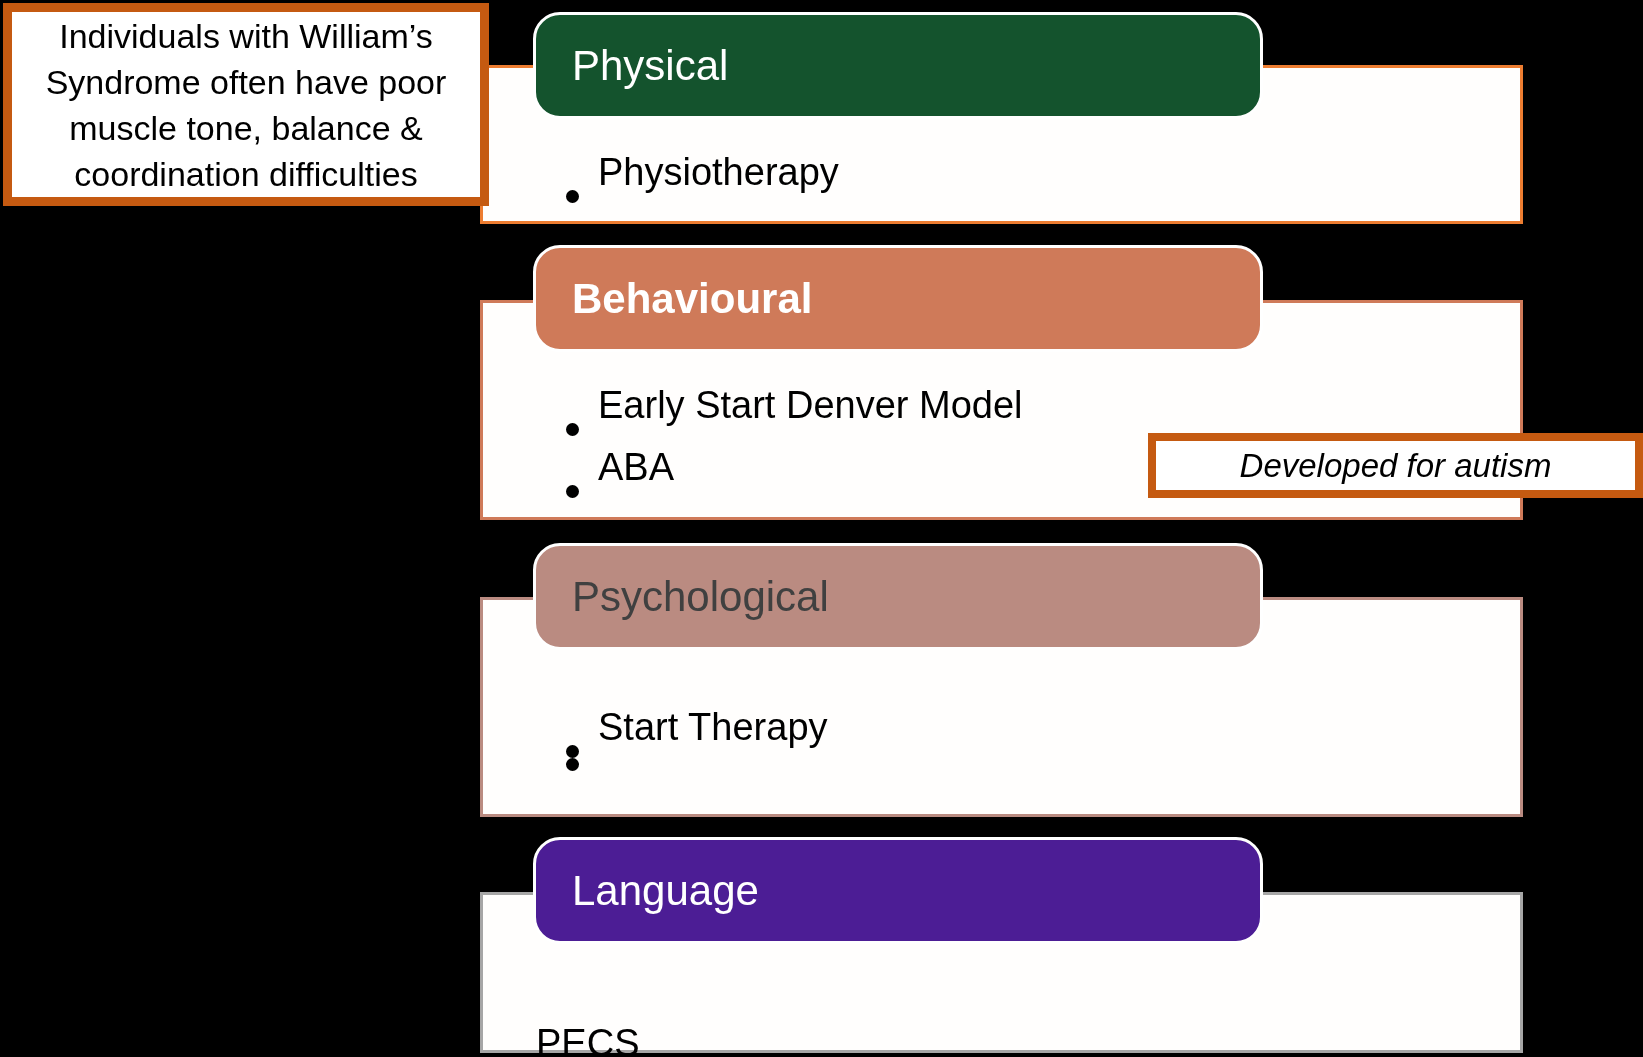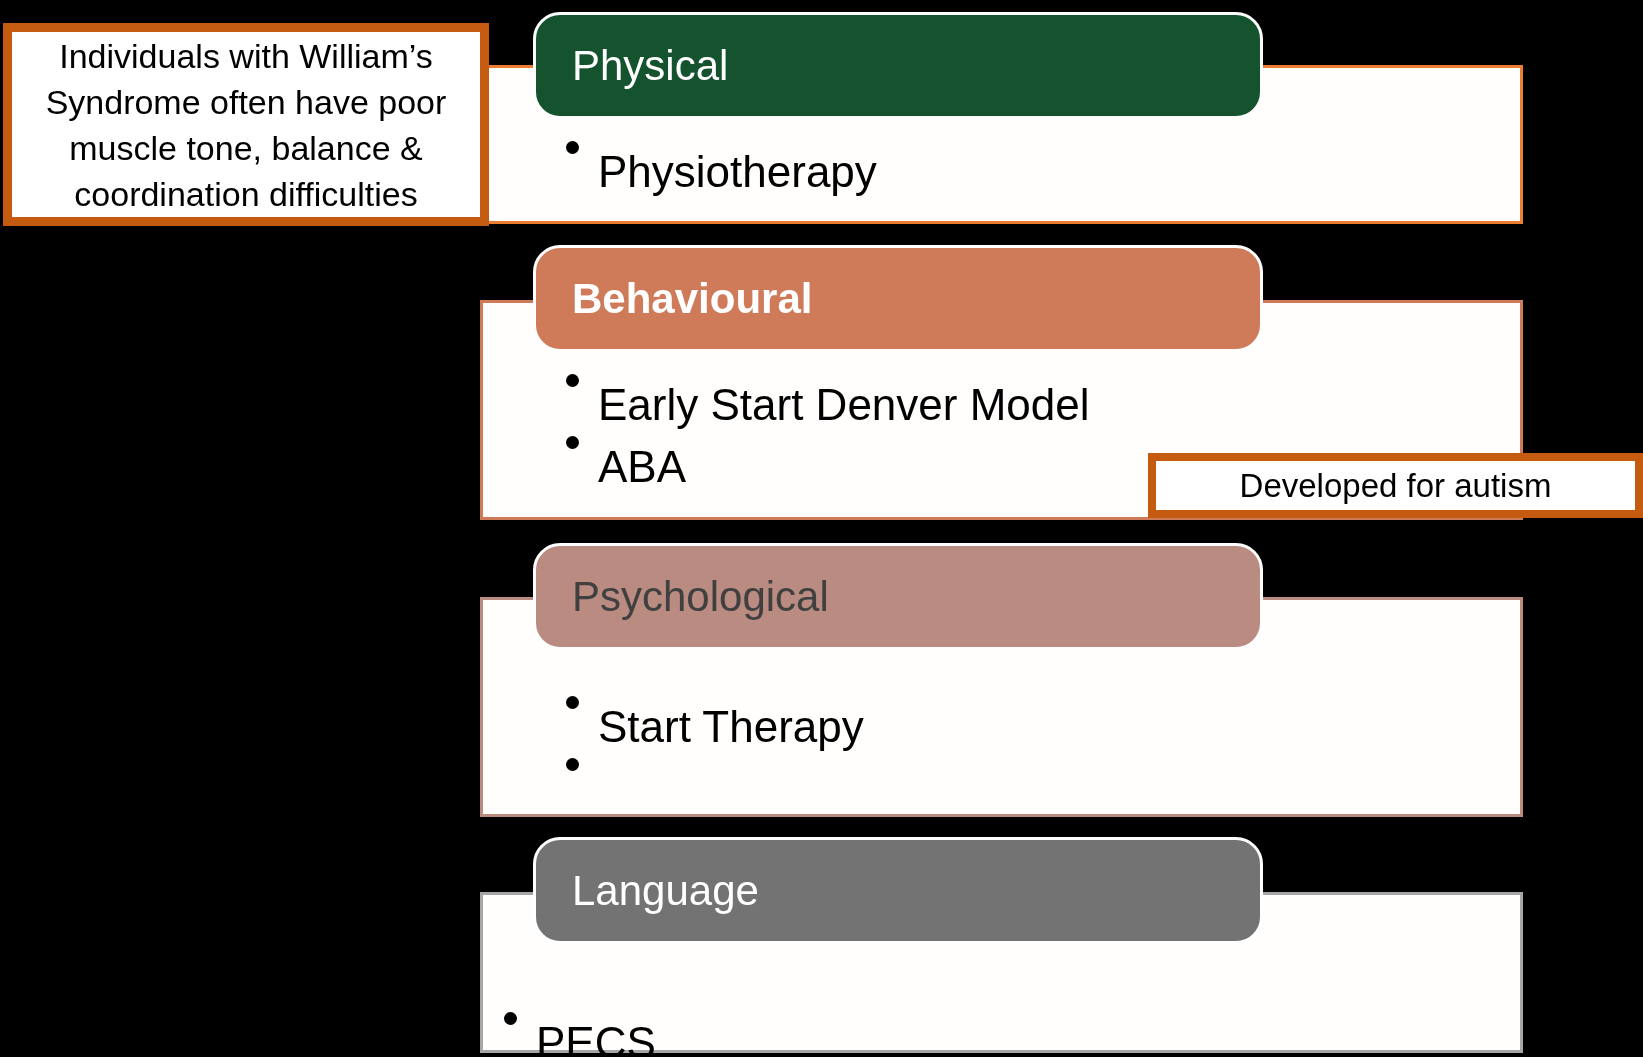--- a/index.html
+++ b/index.html
@@ -41,22 +41,22 @@
     width: 1043px;
     box-sizing: border-box;
     padding-left: 86px;
     display: flex;
     flex-direction: column;
     justify-content: center;
     z-index: 2;
   }
   .item {
     display: flex;
-    align-items: flex-start;
-    font-size: 44px;
+    align-items: flex-end;
+    font-size: 38px;
     line-height: 62px;
     color: #000;
     white-space: nowrap;
   }
   .dot {
     width: 13px;
     height: 13px;
     border-radius: 50%;
     background: #000;
     margin-right: 19px;
@@ -79,21 +79,20 @@
   .callout {
     position: absolute;
     background: #ffffff;
     box-sizing: border-box;
     display: flex;
     align-items: center;
     justify-content: center;
     text-align: center;
     color: #000;
     z-index: 5;
-    margin-top: 20px;
   }
   .callout-williams {
     left: 3px;
     top: 3px;
     width: 486px;
     height: 203px;
     border: 9px solid #c55a11;
     font-size: 34px;
     line-height: 46px;
     padding: 0 10px;
@@ -154,32 +153,32 @@
         <span>Start Therapy</span>
       </div>
       <div class="item">
         <span class="dot"></span>
       </div>
     </div>
   </div>
 
   <div class="s4">
     <div class="content-box" style="border-color: rgb(166, 166, 166);"></div>
-    <div class="header-bar" style="background: #737373; color: rgb(255, 255, 255);">
+    <div class="header-bar" style="background: #4c1d95; color: rgb(255, 255, 255);">
       <span>Language</span>
     </div>
     <div class="items">
       <div class="item">
         <span class="dot"></span>
         <span>PECS</span>
       </div>
     </div>
   </div>
 
   <div class="callout callout-williams" id="callout-williams" style="border-color: rgb(197, 90, 17); background: rgb(255, 255, 255);">
     <span>Individuals with William’s Syndrome often have poor muscle tone, balance &amp; coordination difficulties</span>
   </div>
 
-  <div class="callout callout-autism" id="callout-autism" style="border-color: rgb(197, 90, 17); background: rgb(255, 255, 255);">
+  <div class="callout callout-autism" id="callout-autism" style="border-color: rgb(197, 90, 17); background: rgb(255, 255, 255); font-style: italic;">
     <span>Developed for autism</span>
   </div>
 
 </div>
 
 </body></html>

